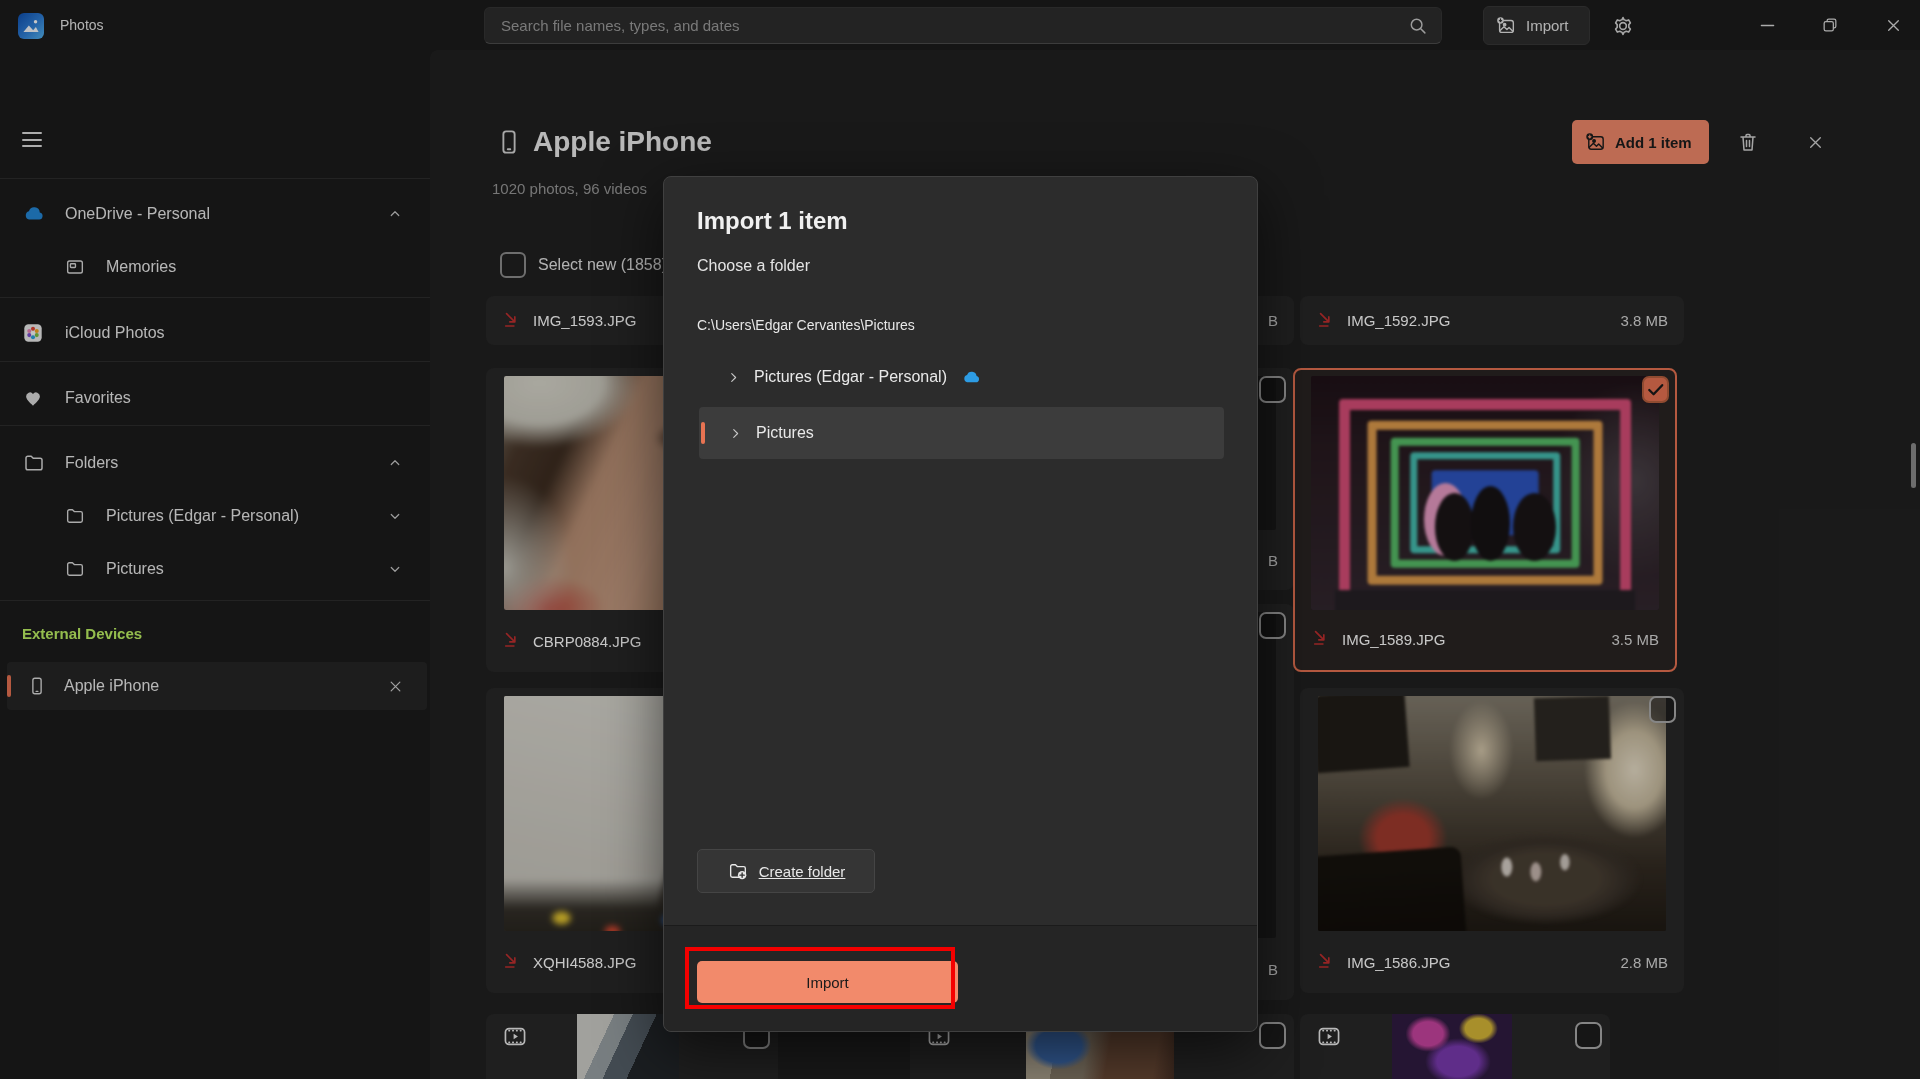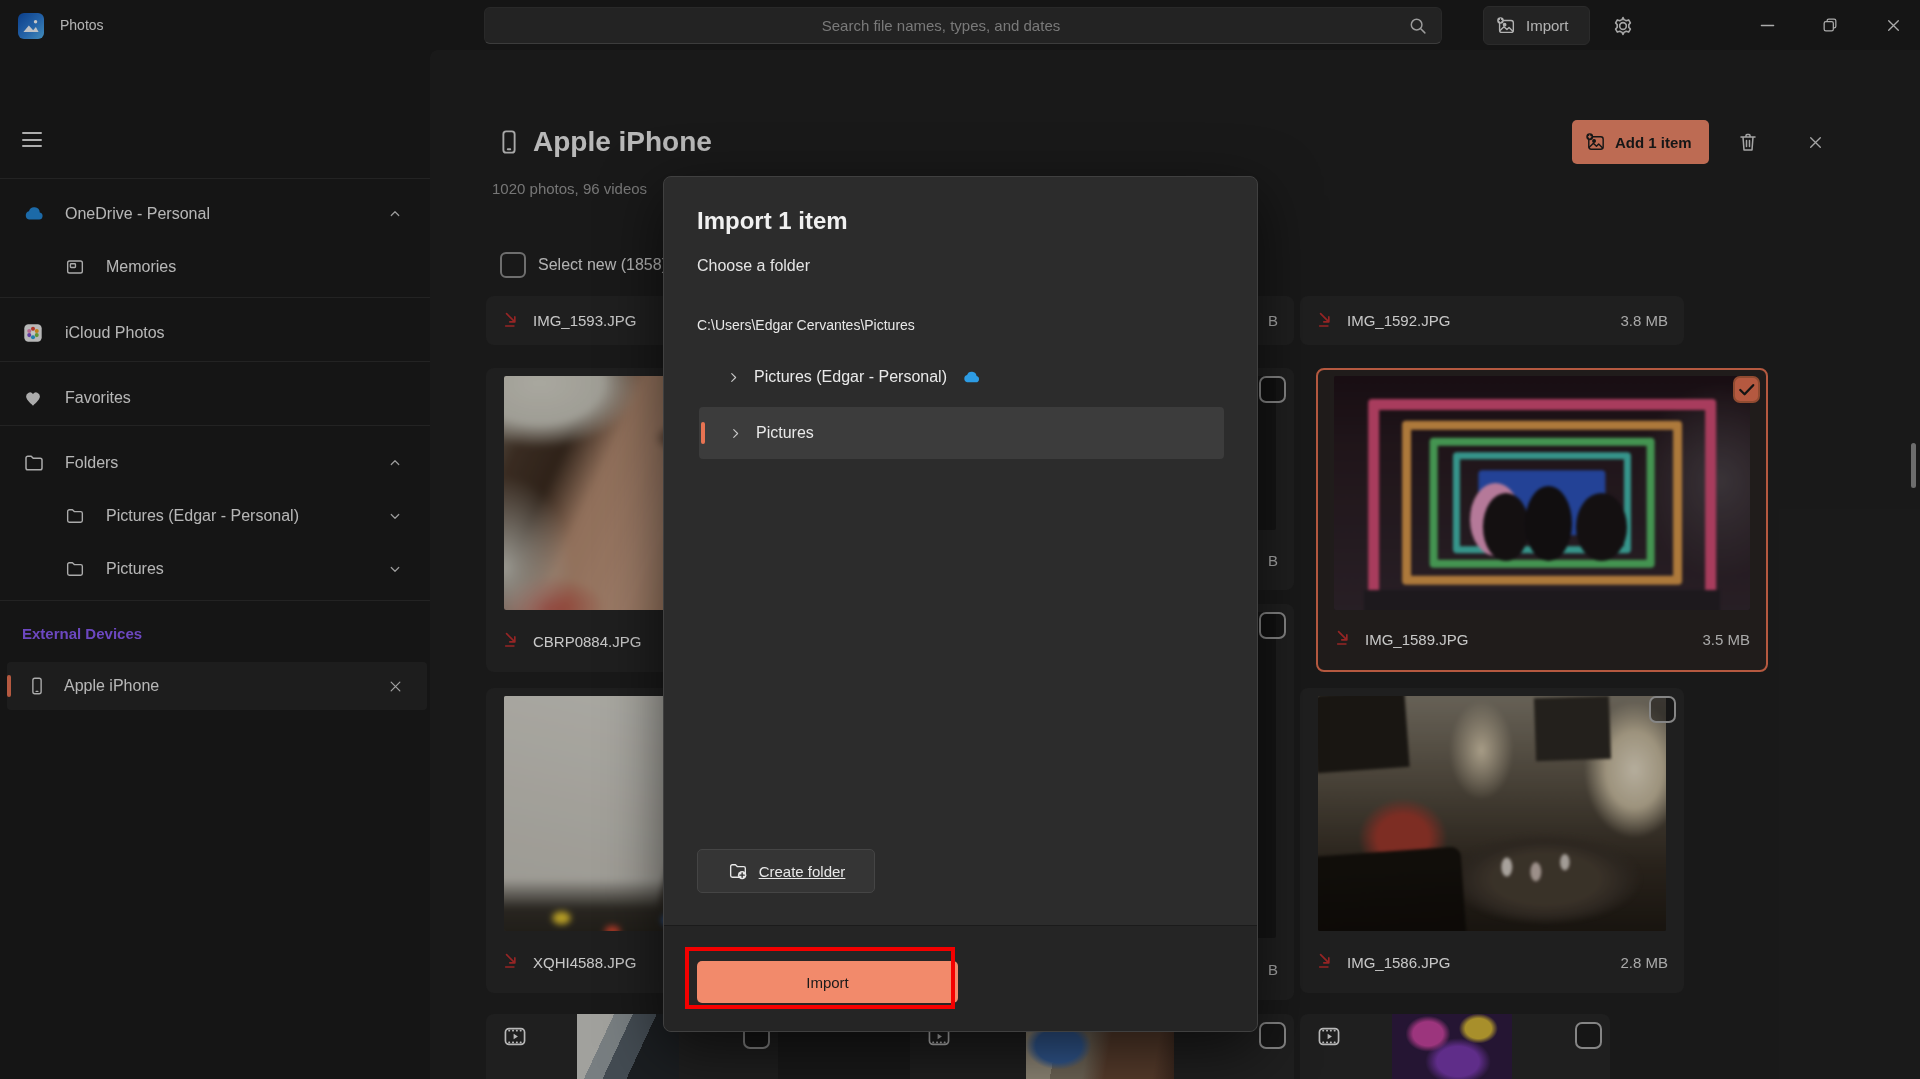--- a/index.html
+++ b/index.html
@@ -23,41 +23,41 @@
   svg.ic{display:block;}
 
   
   #titlebar{left:0;top:0;width:1920px;height:50px;z-index:1;}
   .logo{left:18px;top:13px;width:26px;height:26px;border-radius:6px;
     background:linear-gradient(135deg,#1559b8 10%,#2f7fd6 55%,#55b5f0 100%);}
   .app-name{left:60px;top:0;height:50px;line-height:50px;font-size:14px;color:#E6E6E6;}
   .searchbox{left:484px;top:7px;width:958px;height:37px;background:#2D2D2D;border:1px solid #353535;
     border-bottom:1px solid #4E4E4E;border-radius:6px;}
   .searchbox input{position:absolute;left:16px;top:0;width:880px;height:35px;background:transparent;border:none;outline:none;
-    color:#E6E6E6;font-size:15px;text-align:center;}
+    color:#E6E6E6;font-size:15px;}
   .searchbox input::placeholder{color:#9C9C9C;}
   .search-ic{right:12px;top:7px;color:#C8C8C8;position:absolute;}
   .tb-import{left:1483px;top:6px;width:107px;height:39px;background:#2D2D2D;border:1px solid #383838;border-radius:6px;
     color:#E4E4E4;gap:9px;padding-left:11px;cursor:pointer;}
   .tb-import span{font-size:15px;}
   .gear{left:1610px;top:13px;width:28px;height:26px;color:#D6D6D6;}
   .wc{width:28px;height:26px;top:12px;color:#DCDCDC;display:flex;align-items:center;justify-content:center;}
 
   
   #sidebar{left:0;top:50px;width:430px;height:1029px;z-index:1;}
   .hamburger{left:22px;top:82px;width:20px;height:15px;display:flex;flex-direction:column;justify-content:space-between;cursor:pointer;}
   .hamburger i{display:block;height:2px;border-radius:1px;background:#DEDEDE;}
   .side-row{left:0;width:430px;height:53px;color:var(--txt);font-size:16px;cursor:pointer;}
   .side-row .lbl{position:absolute;left:65px;top:50%;transform:translateY(-50%);}
   .side-row .lbl2{position:absolute;left:106px;top:50%;transform:translateY(-50%);}
   .side-ic{position:absolute;left:22px;top:50%;transform:translateY(-50%);color:#DCDCDC;}
   .side-ic2{position:absolute;left:64px;top:50%;transform:translateY(-50%);color:#DCDCDC;}
   .side-chev{position:absolute;left:386px;top:50%;transform:translateY(-50%);color:#C9C9C9;}
   .divider{left:0;width:430px;height:1px;background:#2D2D2D;}
-  .section-label{left:22px;font-size:15px;font-weight:600;color:#8b5cf6;}
+  .section-label{left:22px;font-size:15px;font-weight:600;color:#bef264;}
   .device-row{left:7px;top:612px;width:420px;height:48px;background:#262626;border-radius:4px;color:var(--txt);
     font-size:16px;cursor:pointer;}
   .device-accent{position:absolute;left:0;top:13px;width:3.5px;height:22px;border-radius:2px;background:var(--accent);}
   .grip{top:579px;width:2px;height:24px;border-radius:1px;background:#6E6E6E;}
 
   
   #content{left:430px;top:50px;width:1490px;height:1029px;background:var(--bg-content);
     border-top-left-radius:8px;z-index:1;overflow:hidden;}
   .page-title{left:103px;top:76px;font-size:28px;font-weight:600;color:#ECECEC;}
   .title-ic{left:64px;top:77px;color:#D8D8D8;}
@@ -479,21 +479,21 @@
   </div>
 
   <div class="abs flex capbar" style="left:870px;top:246px;width:384px">
     <svg class="ic redmark" width="22" height="22">
         <use href="#i-redmark"></use>
       </svg>
     <span class="fname">IMG_1592.JPG</span>
     <span class="fsize">3.8 MB</span>
   </div>
 
-  <div class="abs tile selected" style="left:886px;top:318px;width:452px;height:304px">
+  <div class="abs tile selected" style="left:863px;top:318px;width:384px;height:304px">
     <div class="photo" style="left:16px;right:16px;top:6px;height:234px;background:#241A1E">
       <div class="ph-inner2" style="background:
         radial-gradient(120px 140px at 92% 45%, #4A4248 0%, transparent 70%),
         linear-gradient(180deg,#1F1218 0%,#2A1C22 35%,#332830 100%)"></div>
       <div class="ph-inner2">
         <div class="fr" style="width:82%;height:86%;border:11px solid #D84E78"></div>
         <div class="fr" style="width:66%;height:68%;border:9px solid #DE9B4C"></div>
         <div class="fr" style="width:53%;height:54%;border:8px solid #58BE68"></div>
         <div class="fr" style="width:42%;height:42%;border:7px solid #46BFB2"></div>
         <div class="fr" style="width:30%;height:27%;background:#2D55C0"></div>

